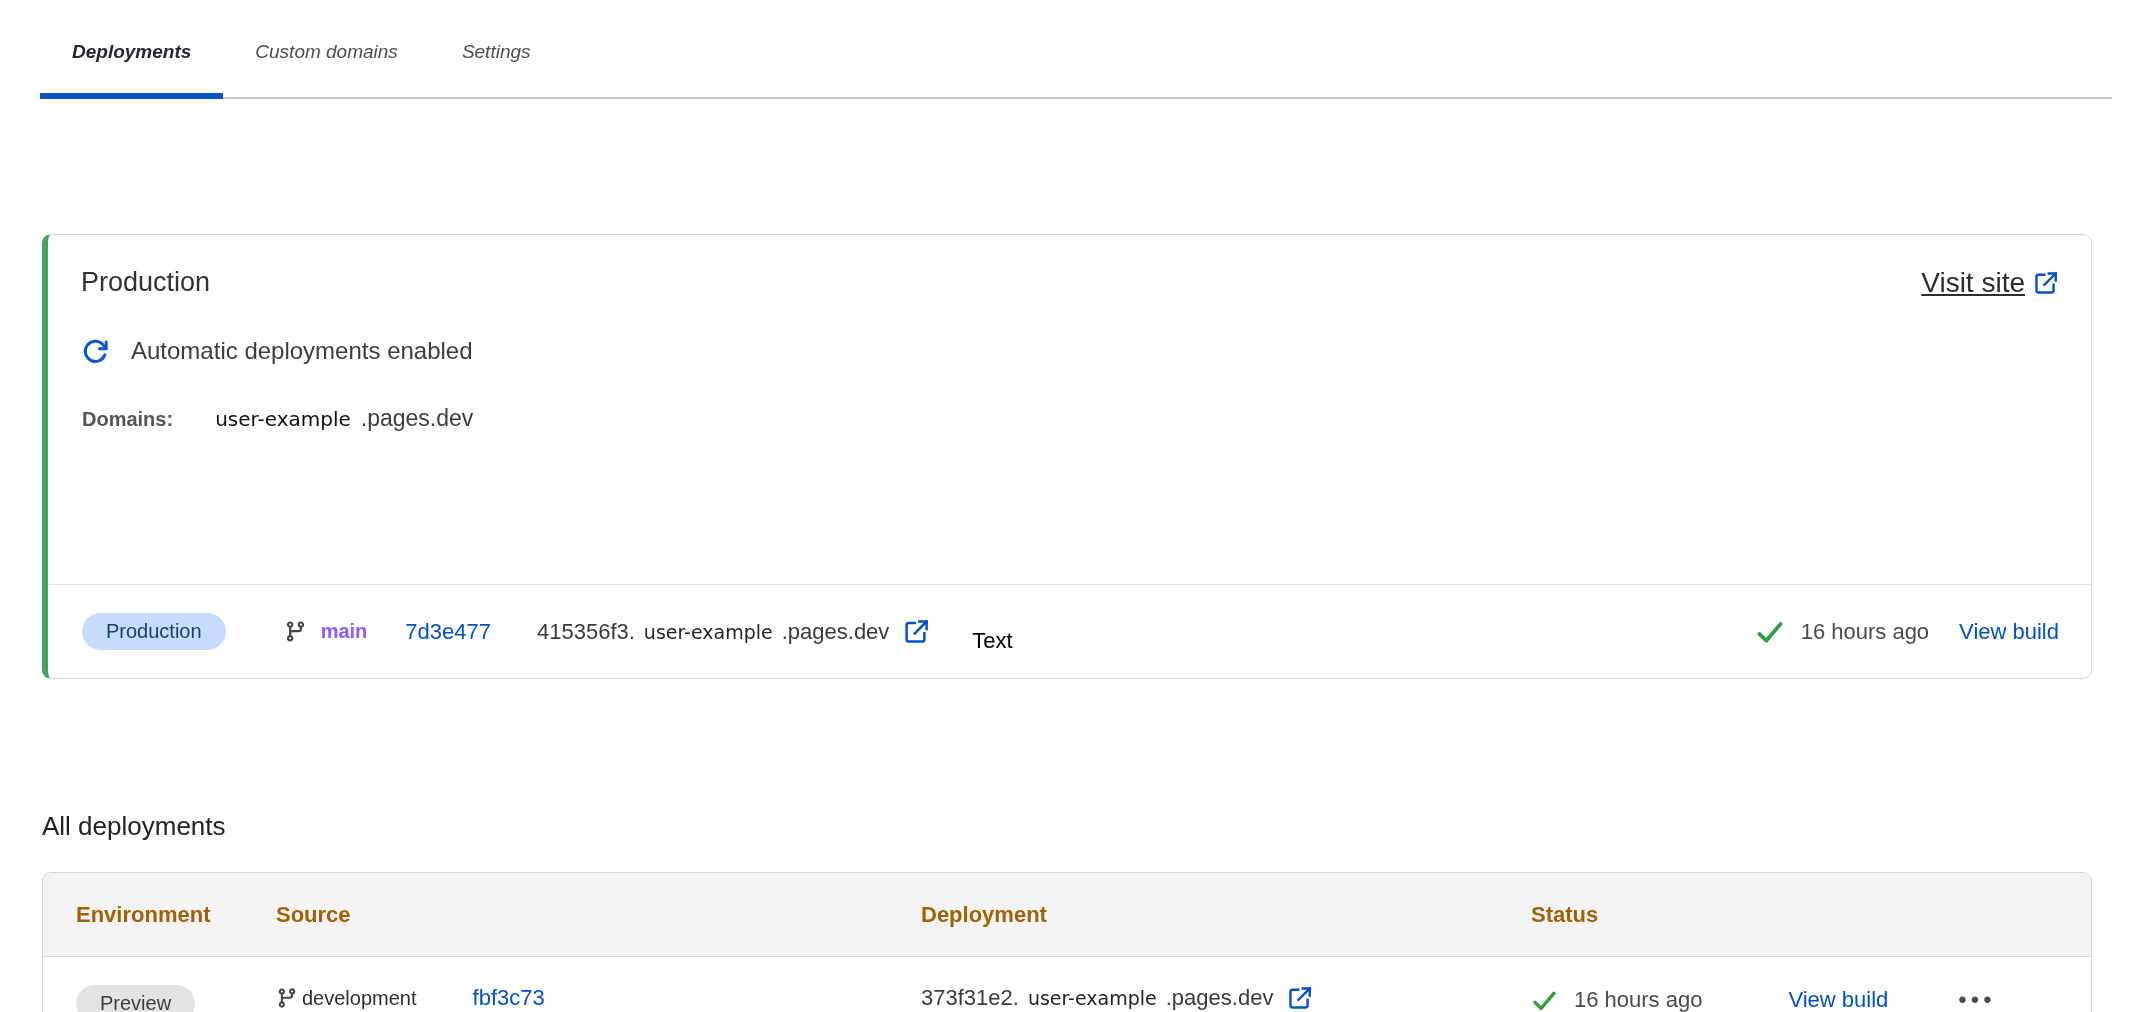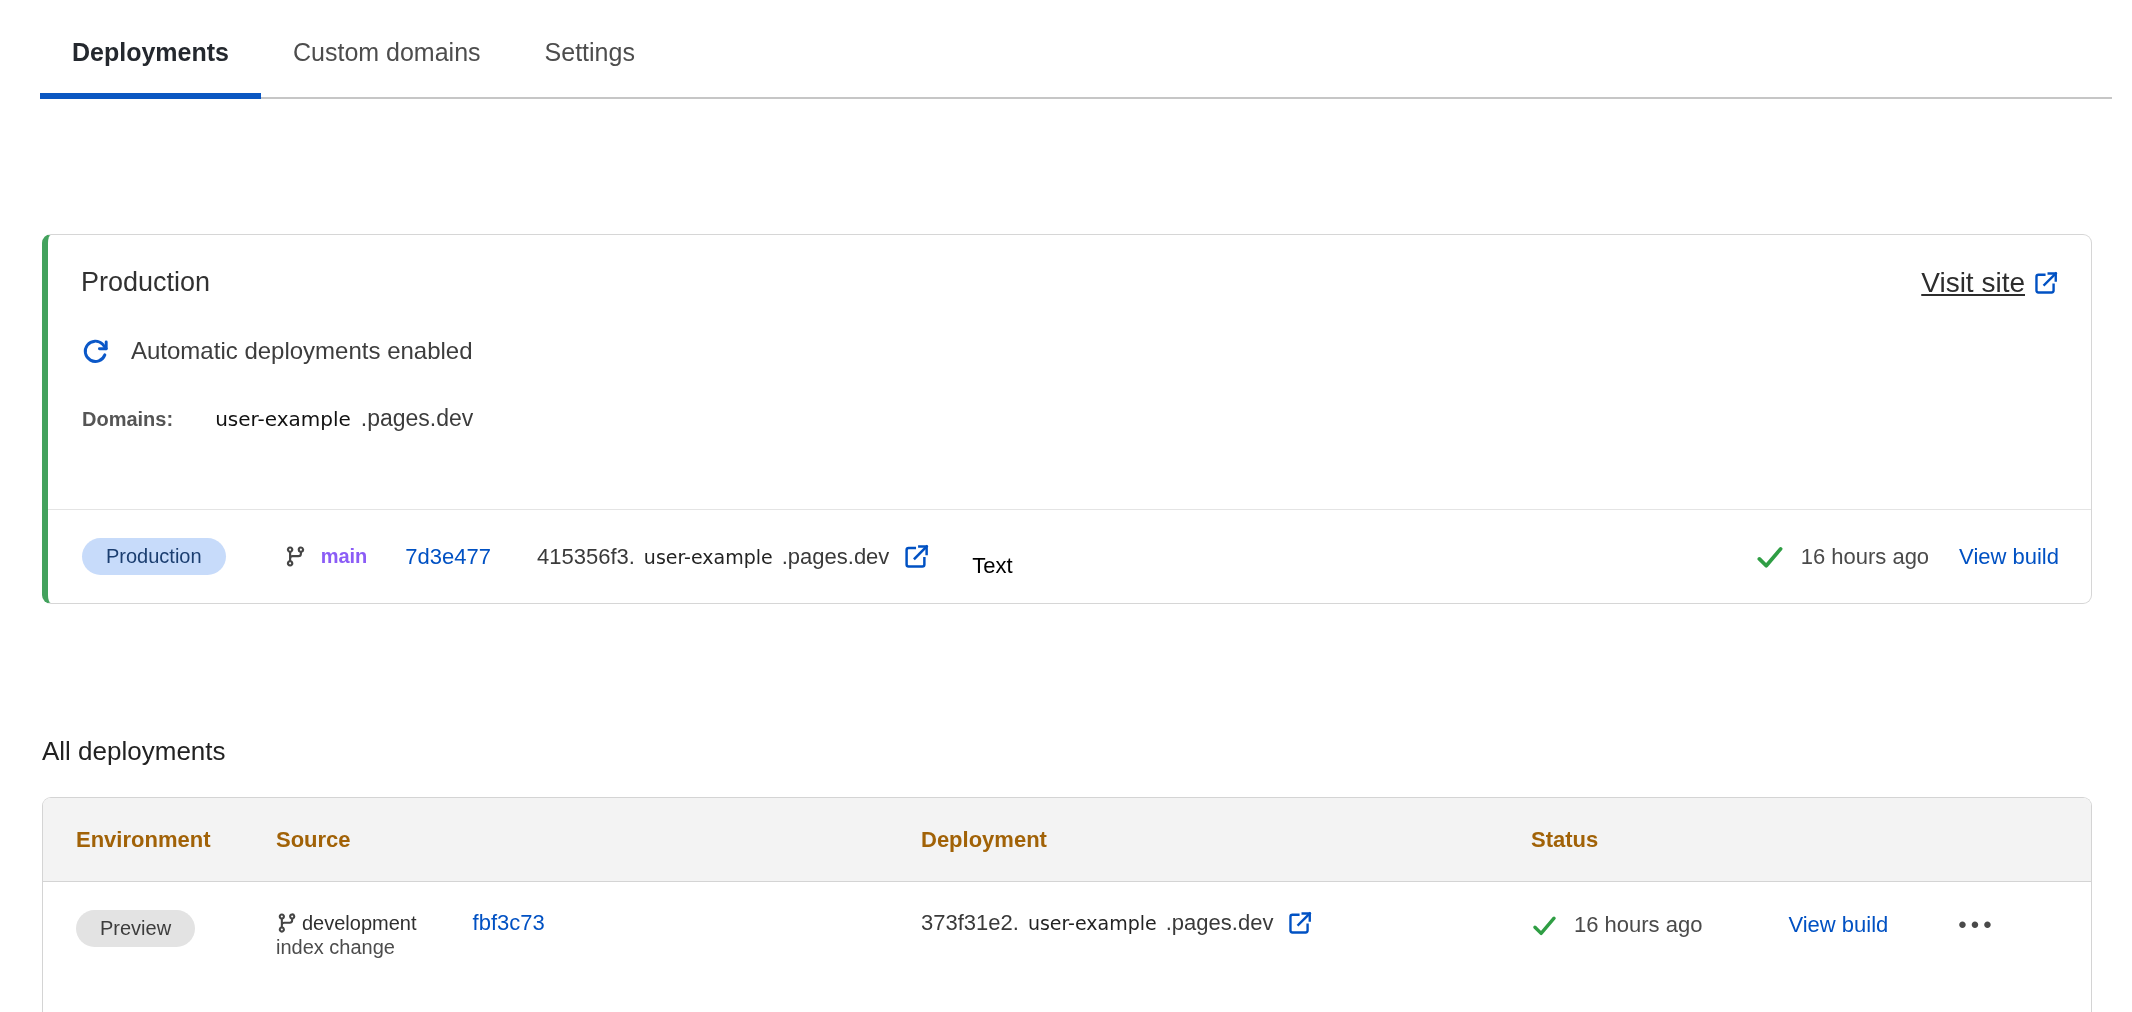--- a/index.html
+++ b/index.html
@@ -14,40 +14,41 @@
   
   .tabbar {
     margin: 0 20px 0 40px;
     border-bottom: 2px solid #c6c6c6;
     display: flex;
     padding-top: 34px;
   }
   .tab {
     position: relative;
     padding: 0 32px 27px 32px;
-    font-size: 25px;
+    font-size: 19px;
     line-height: 36px;
     color: #4d4d4d;
     cursor: pointer;
     white-space: nowrap;
+    font-style: italic;
   }
   .tab.active { color: #24282e; font-weight: 700; }
   .tab.active::after {
     content: "";
     position: absolute;
     left: 0; right: 0; bottom: -2px;
     height: 6px;
     background: #0b57c2;
   }
 
   
   .prod-card {
     position: relative;
     margin: 135px 40px 0 42px;
-    height: 370px;
+    height: 445px;
     border: 1.5px solid #d6d6d6;
     border-left: 6px solid #43a25d;
     border-radius: 9px;
     background: #fff;
   }
   .prod-head {
     display: flex;
     justify-content: space-between;
     align-items: flex-start;
     padding: 32px 32px 0 33px;

